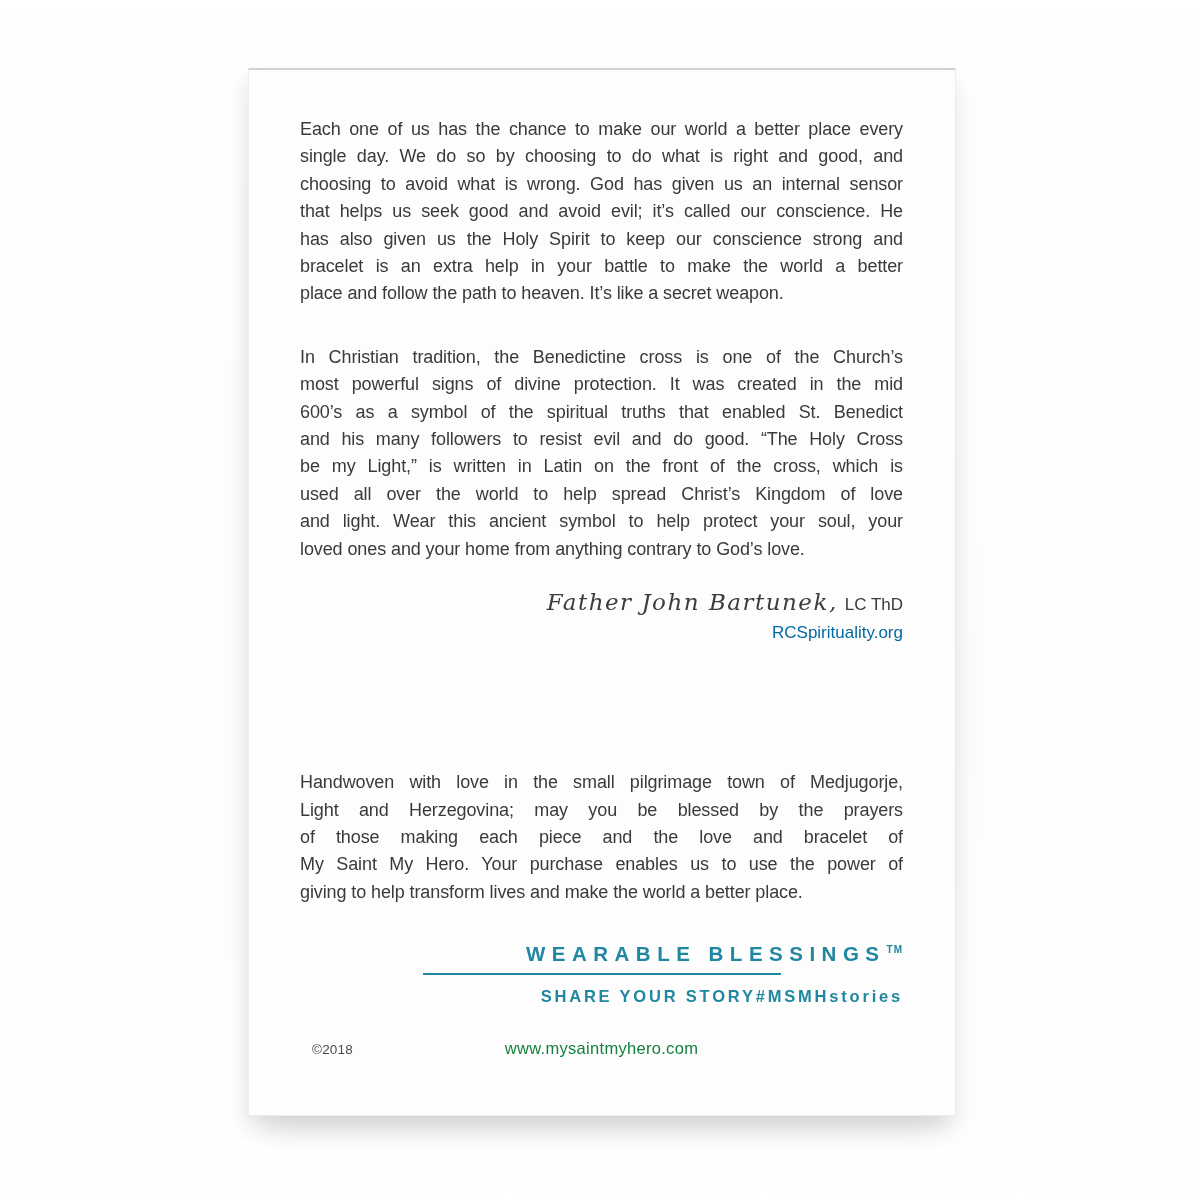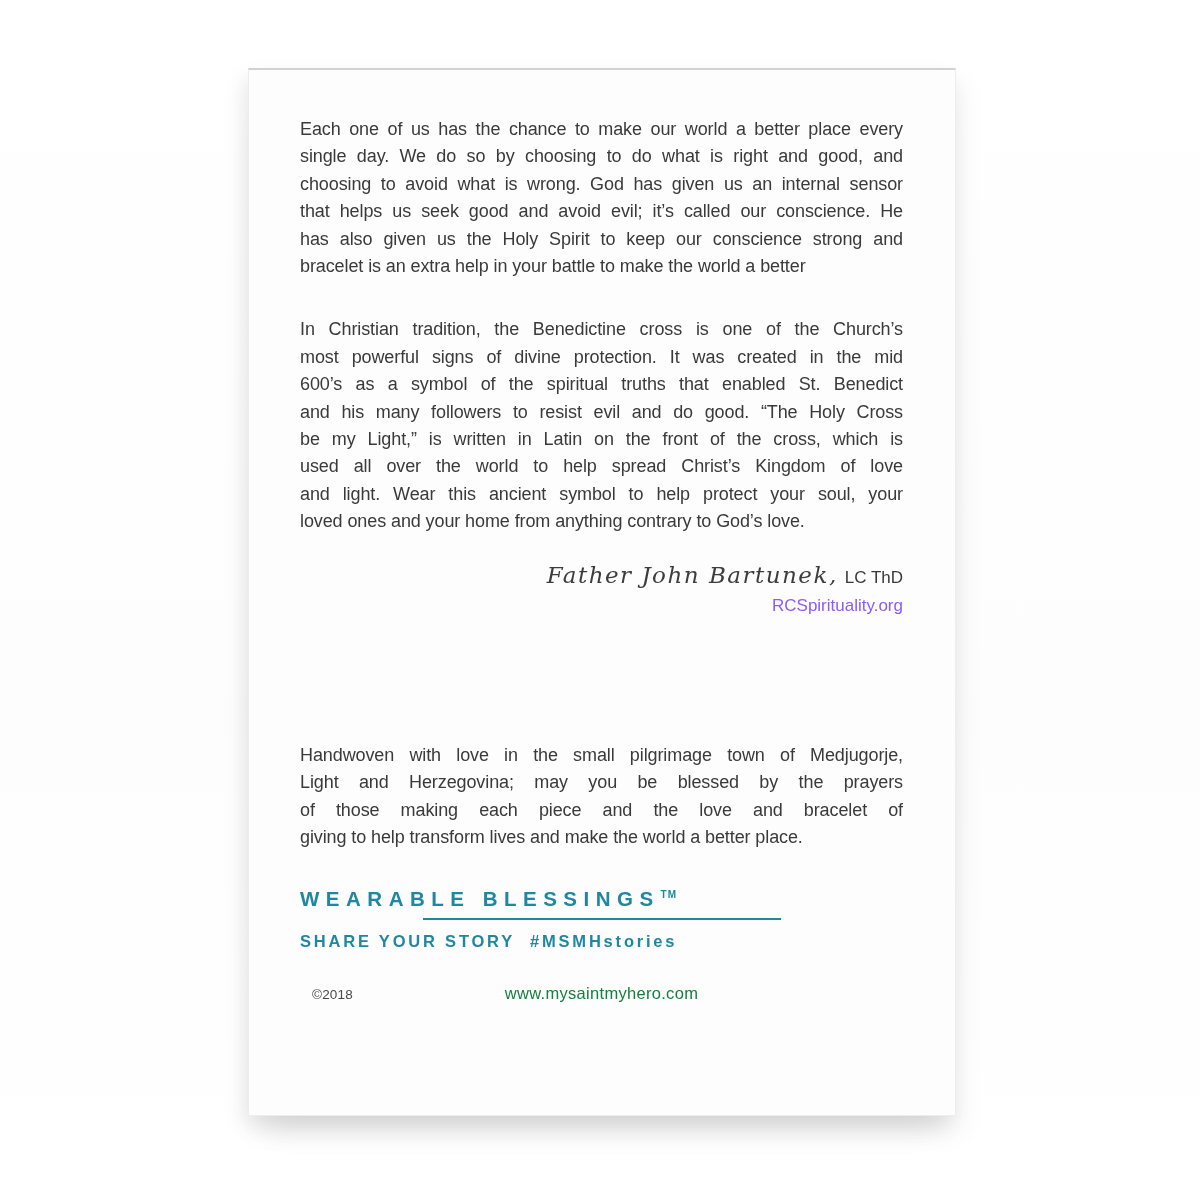--- a/index.html
+++ b/index.html
@@ -59,26 +59,26 @@
     color: #3d3d3d;
   }
   .sig-cred {
     font-size: 17px;
     margin-left: 7px;
     color: #3a3a3a;
   }
   .sig-site {
     font-size: 17px;
     line-height: 25px;
-    color: #8b5cf6;
+    color: #0369a1;
   }
   #para-handwoven { margin-top: 124px; }
   .brand {
     margin-top: 31px;
-    text-align: left;
+    text-align: right;
     color: #1f87a0;
   }
   .brand-heading {
     font-size: 20.5px;
     font-weight: bold;
     letter-spacing: 6.5px;
     line-height: 26px;
     white-space: nowrap;
   }
   .tm {
@@ -94,21 +94,21 @@
     margin: 6px auto 0;
   }
   .tagline {
     margin-top: 10px;
     font-size: 16.5px;
     font-weight: bold;
     letter-spacing: 2.8px;
     line-height: 22px;
     white-space: nowrap;
   }
-  .tagline-right { margin-left: 15px; }
+  .tagline-right { }
   .footer {
     position: relative;
     margin-top: 32px;
     height: 22px;
   }
   .copyright {
     position: absolute;
     left: 12px;
     top: 3px;
     font-size: 13.5px;
@@ -129,20 +129,21 @@
   <div class="card">
     <div class="content">
 
       <div class="para" id="para-intro">
           <div>Each one of us has the chance to make our world a better place every</div>
           <div>single day. We do so by choosing to do what is right and good, and</div>
           <div>choosing to avoid what is wrong. God has given us an internal sensor</div>
           <div>that helps us seek good and avoid evil; it’s called our conscience. He</div>
           <div>has also given us the Holy Spirit to keep our conscience strong and</div>
           <div>bracelet is an extra help in your battle to make the world a better</div>
+          <div>place and follow the path to heaven. It’s like a secret weapon.</div>
         </div>
 
       <div class="para" id="para-cross">
           <div>In Christian tradition, the Benedictine cross is one of the Church’s</div>
           <div>most powerful signs of divine protection. It was created in the mid</div>
           <div>600’s as a symbol of the spiritual truths that enabled St. Benedict</div>
           <div>and his many followers to resist evil and do good. “The Holy Cross</div>
           <div>be my Light,” is written in Latin on the front of the cross, which is</div>
           <div>used all over the world to help spread Christ’s Kingdom of love</div>
           <div>and light. Wear this ancient symbol to help protect your soul, your</div>
@@ -153,20 +154,21 @@
         <div class="sig-line1">
           <span class="sig-name">Father John Bartunek,</span><span class="sig-cred">LC ThD</span>
         </div>
         <div class="sig-site">RCSpirituality.org</div>
       </div>
 
       <div class="para" id="para-handwoven">
           <div>Handwoven with love in the small pilgrimage town of Medjugorje,</div>
           <div>Light and Herzegovina; may you be blessed by the prayers</div>
           <div>of those making each piece and the love and bracelet of</div>
+          <div>My Saint My Hero. Your purchase enables us to use the power of</div>
           <div>giving to help transform lives and make the world a better place.</div>
         </div>
 
       <div class="brand">
         <div class="brand-heading">
           <span>WEARABLE BLESSINGS</span><sup class="tm">TM</sup>
         </div>
         <div class="brand-rule"></div>
         <div class="tagline">
           <span>SHARE YOUR STORY</span><span class="tagline-right">#MSMHstories</span>

